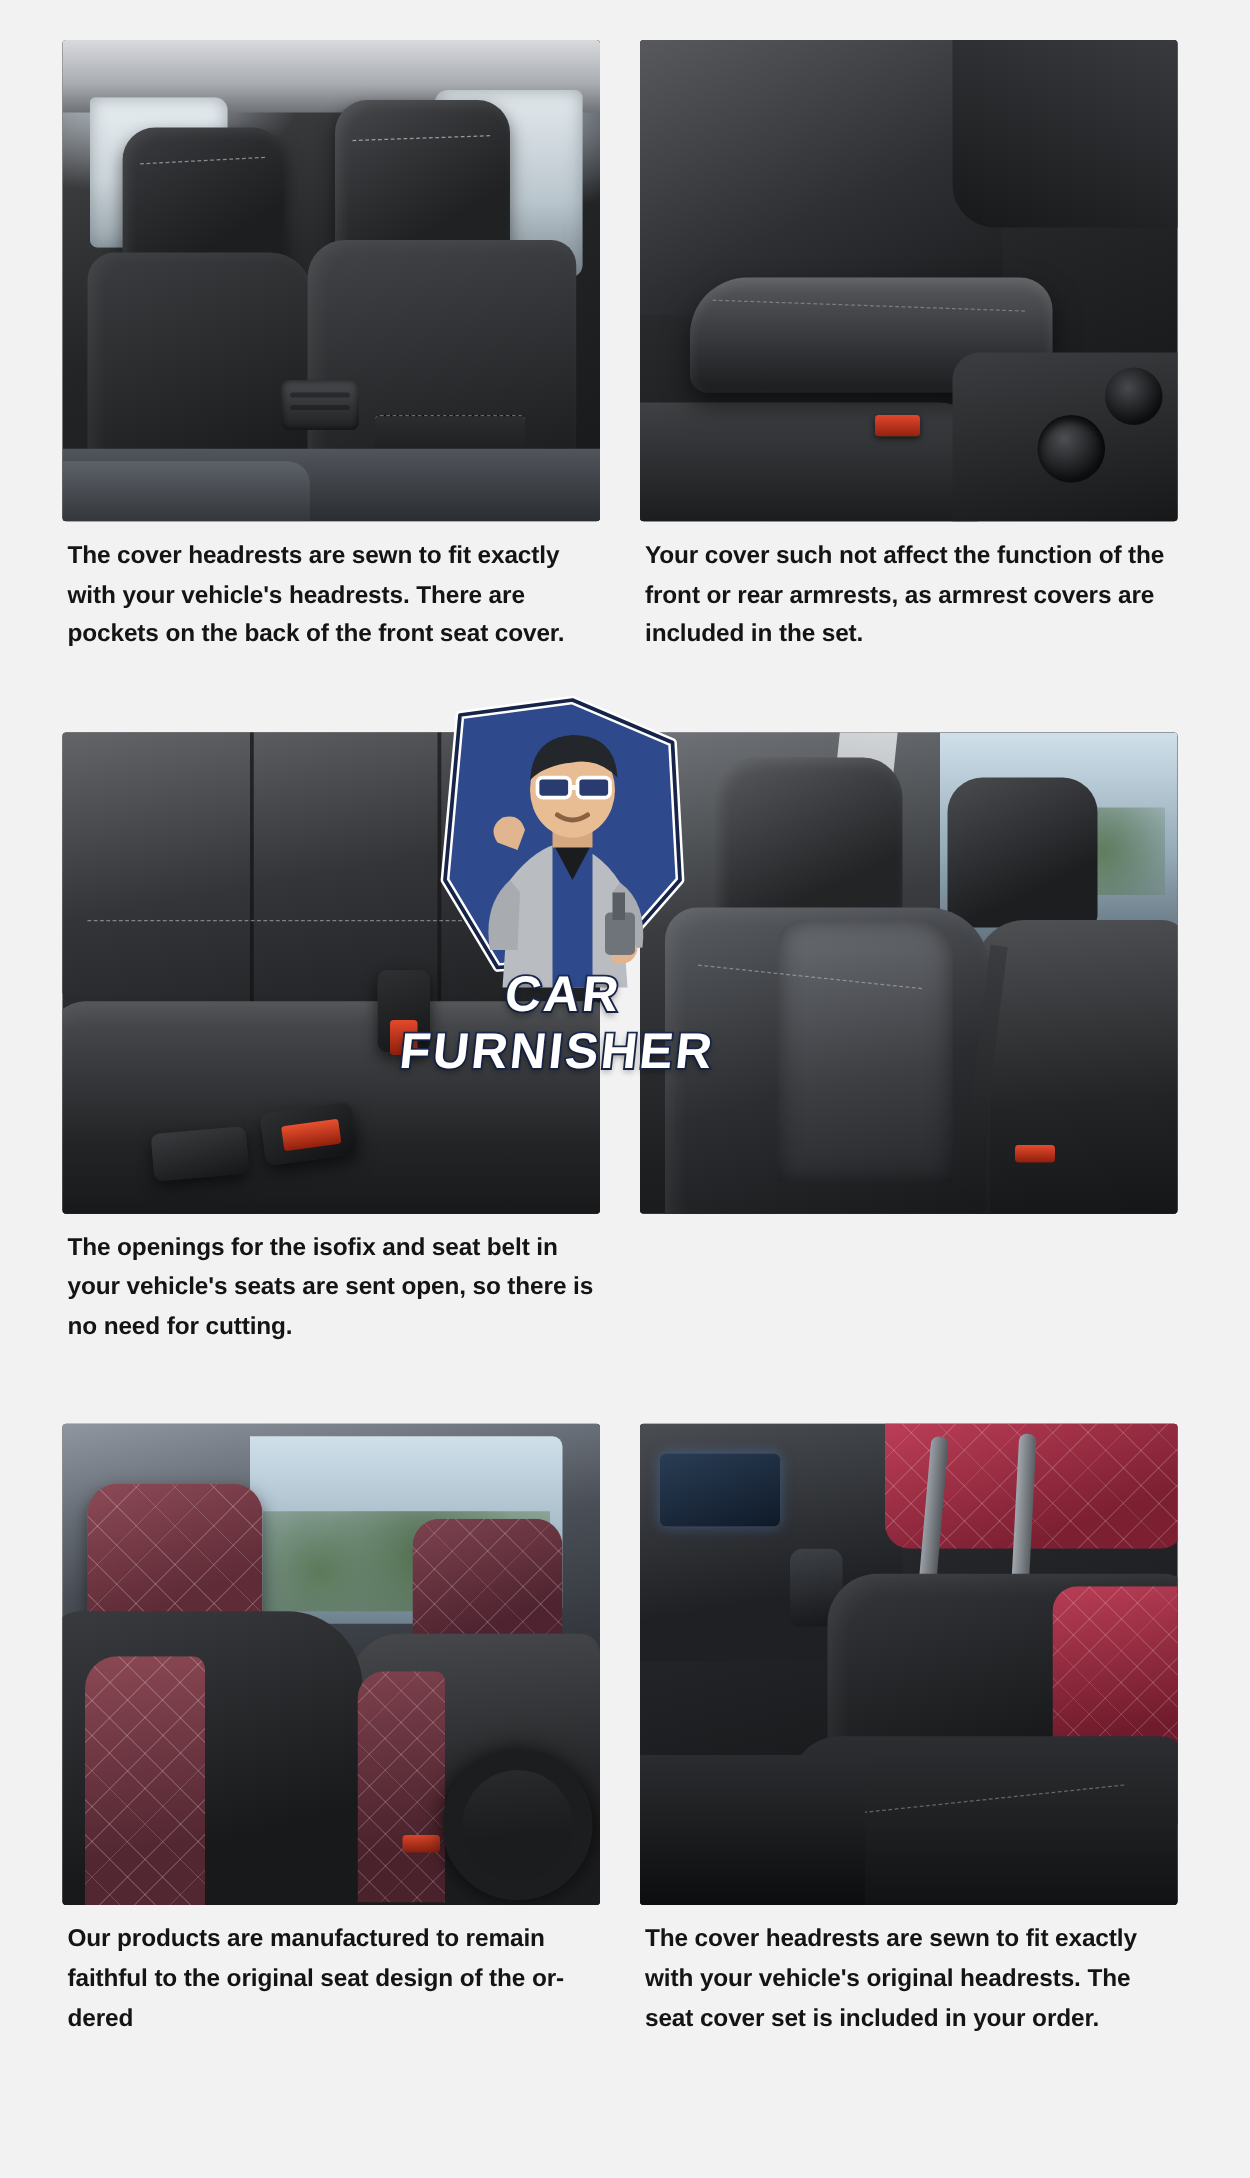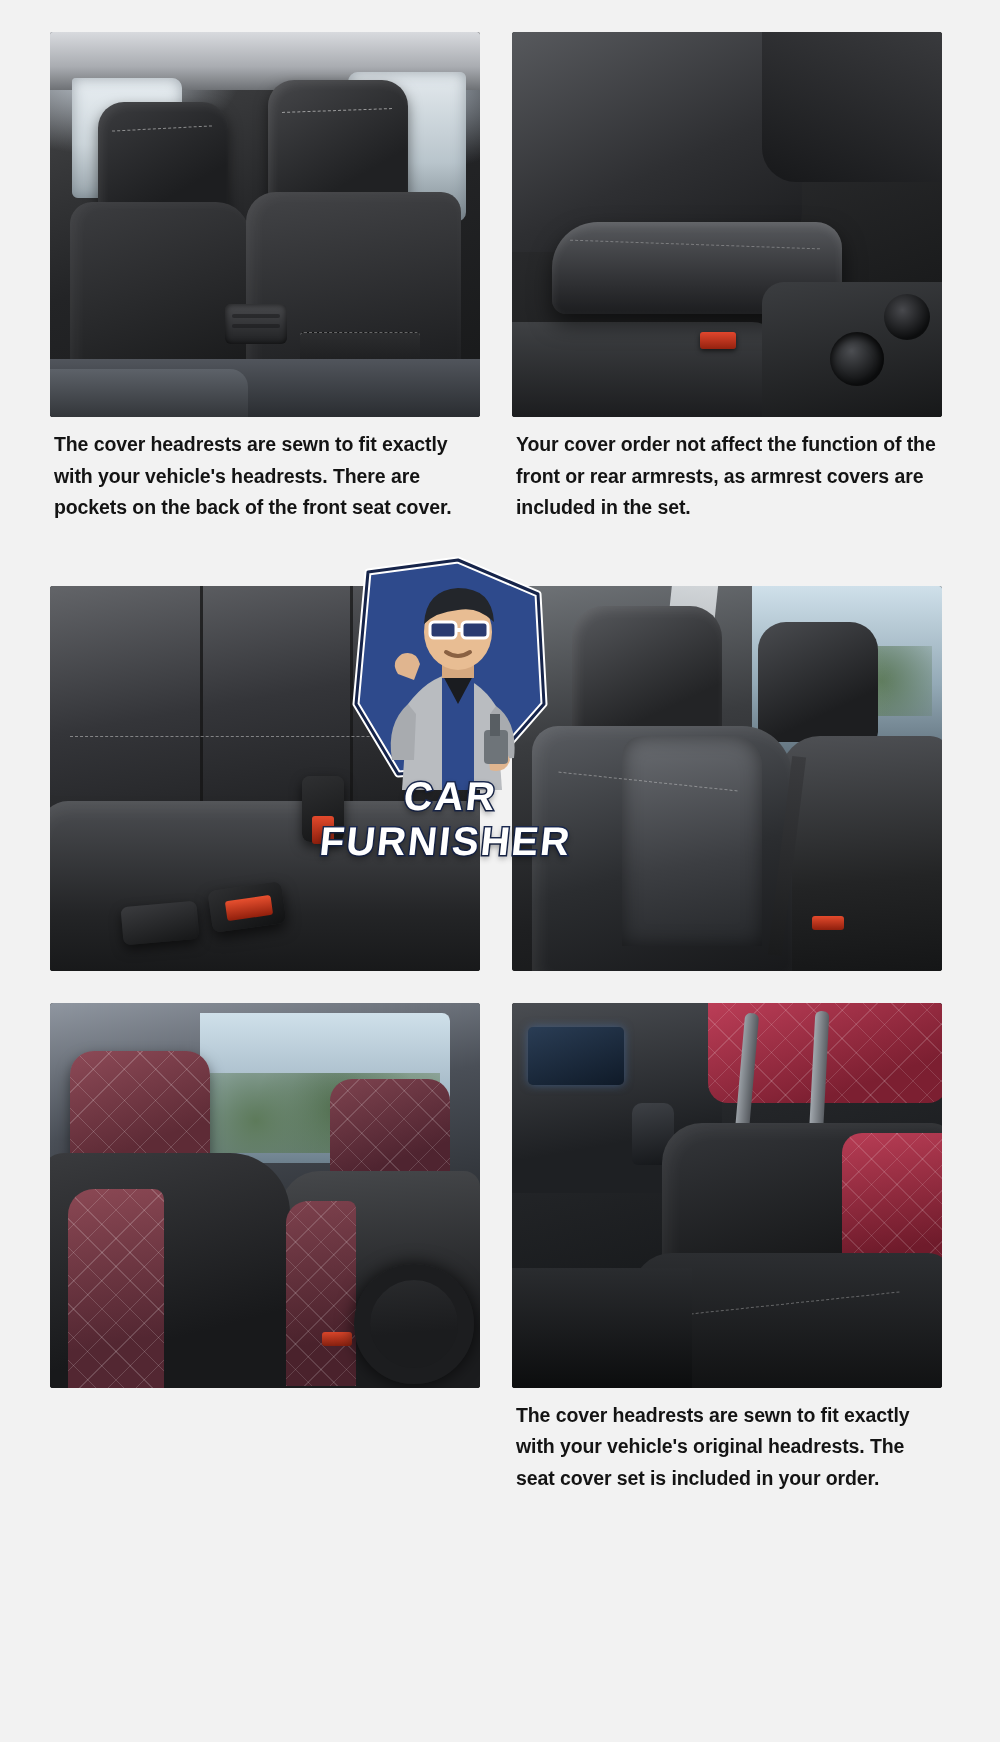--- a/index.html
+++ b/index.html
@@ -515,38 +515,39 @@
           <div class="lyr seatSide"></div>
           <div class="lyr lowerseat"></div>
           <div class="lyr armrest"></div>
           <div class="lyr armstitch"></div>
           <div class="lyr console"></div>
           <div class="lyr cup"></div>
           <div class="lyr cup2"></div>
           <div class="lyr buckle"></div>
         </div>
       </div>
-      <div class="caption">Your cover order not affect the function of the front or rear armrests, as armrest covers are included in the set.</div>
+      <div class="caption">Your cover such not affect the function of the front or rear armrests, as armrest covers are included in the set.</div>
     </div>
 
     <div class="cell">
       <div class="photo tall">
         <div class="scene img3">
           <div class="lyr benchback"></div>
           <div class="lyr seam1"></div>
           <div class="lyr seam2"></div>
           <div class="lyr stline"></div>
           <div class="lyr cushion"></div>
           <div class="lyr buckleA"></div>
           <div class="lyr buckleAred"></div>
           <div class="lyr isofix"></div>
           <div class="lyr buckleB"></div>
           <div class="lyr buckleBred"></div>
         </div>
       </div>
+      <div class="caption">The openings for the isofix and seat belt in your vehicle's seats are sent open, so there is no need for cutting.</div>
     </div>
 
     <div class="cell">
       <div class="photo tall">
         <div class="scene img4">
           <div class="lyr sky"></div>
           <div class="lyr skyTree"></div>
           <div class="lyr pillar"></div>
           <div class="lyr hr2"></div>
           <div class="lyr headrest"></div>
@@ -568,20 +569,21 @@
           <div class="lyr quiltHR2"></div>
           <div class="lyr quiltHR"></div>
           <div class="lyr seat2b"></div>
           <div class="lyr seatBig"></div>
           <div class="lyr quiltBolster2"></div>
           <div class="lyr quiltBolster"></div>
           <div class="lyr redclip5"></div>
           <div class="lyr wheel"></div>
         </div>
       </div>
+      <div class="caption">Our products are manufactured to remain faithful to the original seat design of the or-dered</div>
     </div>
 
     <div class="cell">
       <div class="photo tall">
         <div class="scene img6">
           <div class="lyr dash"></div>
           <div class="lyr screen"></div>
           <div class="lyr shifter"></div>
           <div class="lyr hrRed"></div>
           <div class="lyr hrpostA"></div>

